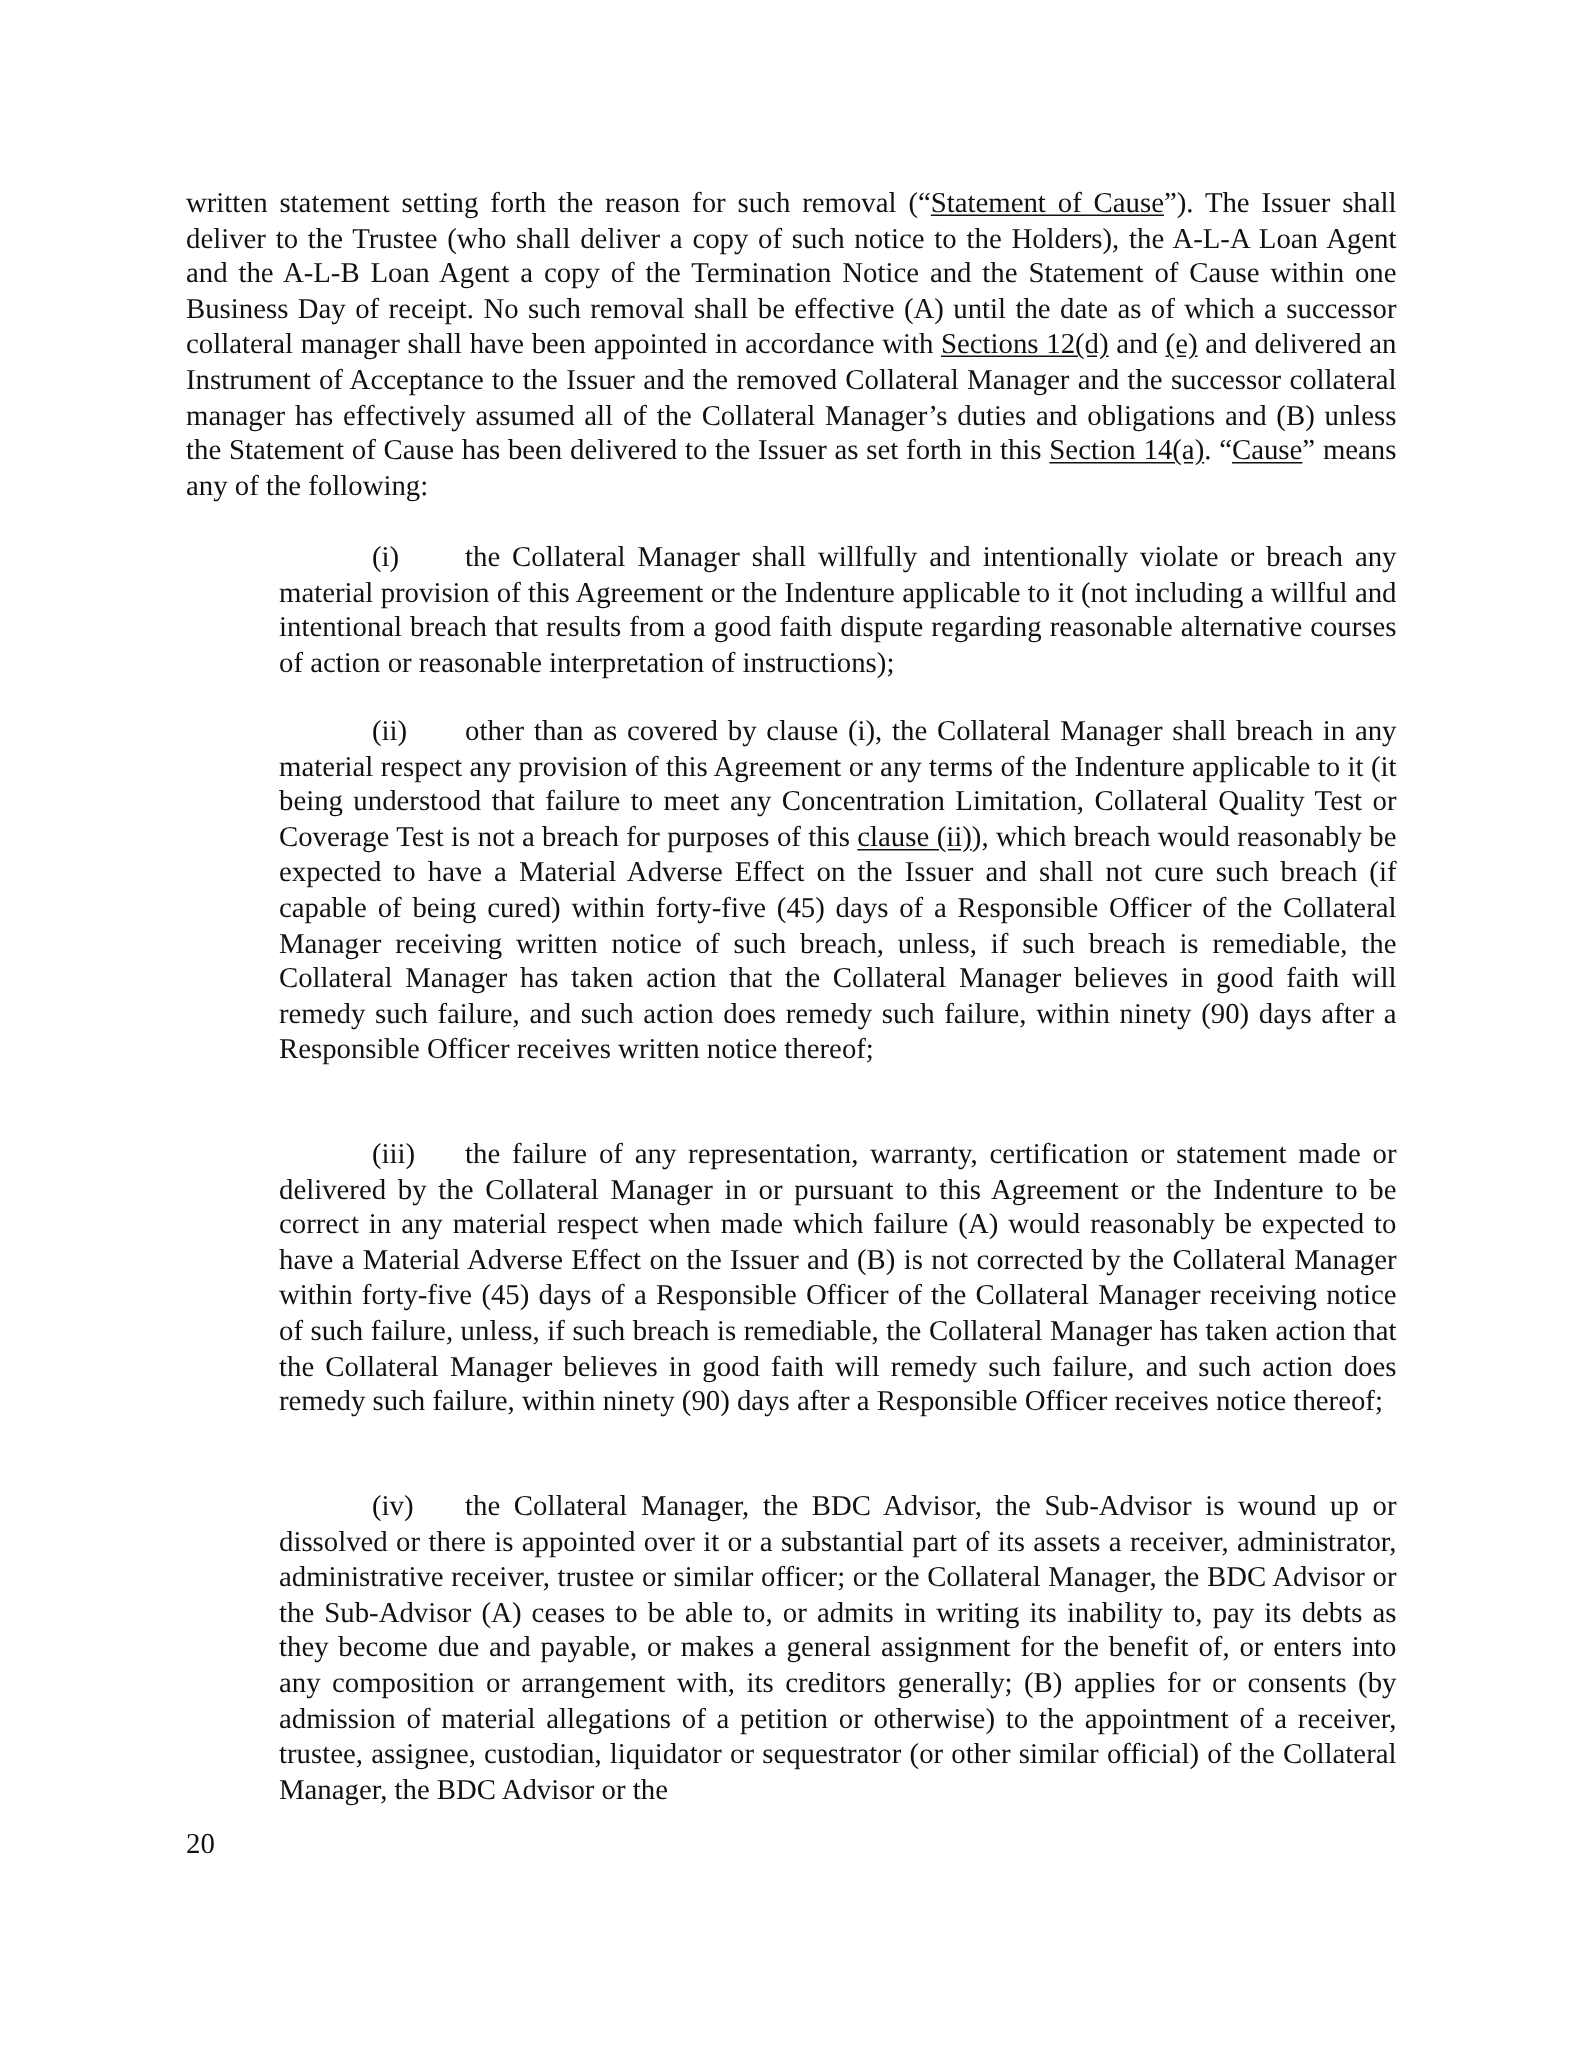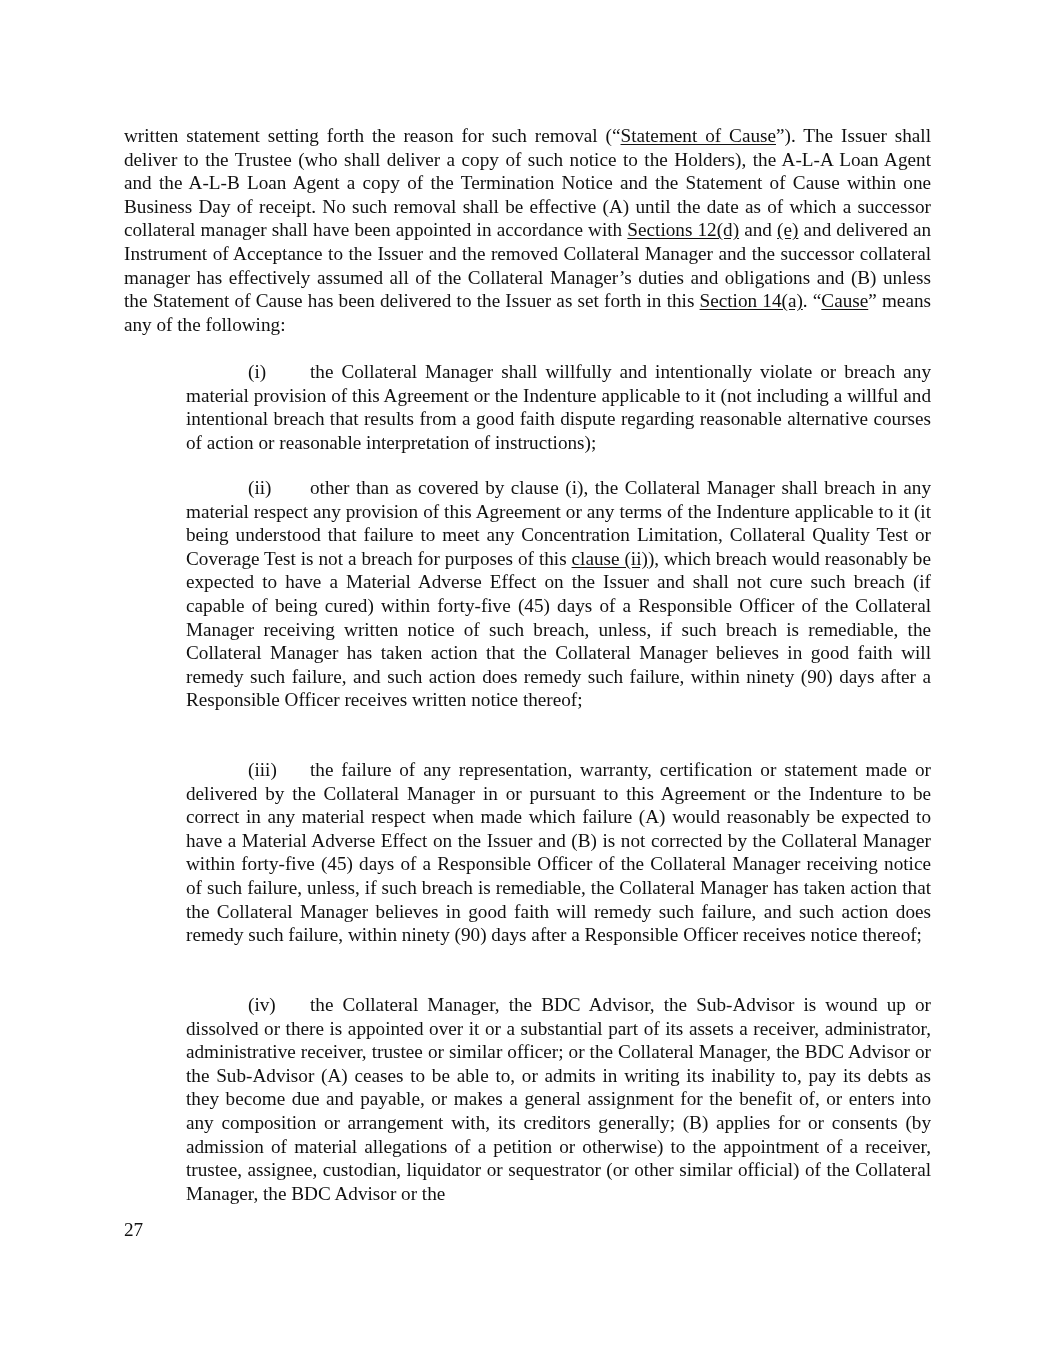--- a/index.html
+++ b/index.html
@@ -63,15 +63,15 @@
   <p class="para para-lead"><span>written statement setting forth the reason for such removal (“</span><span class="u">Statement of Cause</span><span>”).  The Issuer shall deliver to the Trustee (who shall deliver a copy of such notice to the Holders), the A-L-A Loan Agent and the A-L-B Loan Agent a copy of the Termination Notice and the Statement of Cause within one Business Day of receipt.  No such removal shall be effective (A) until the date as of which a successor collateral manager shall have been appointed in accordance with </span><span class="u">Sections 12(d)</span><span> and </span><span class="u">(e)</span><span> and delivered an Instrument of Acceptance to the Issuer and the removed Collateral Manager and the successor collateral manager has effectively assumed all of the Collateral Manager’s duties and obligations and (B) unless the Statement of Cause has been delivered to the Issuer as set forth in this </span><span class="u">Section 14(a)</span><span>.  “</span><span class="u">Cause</span><span>” means any of the following:</span></p>
 
   <p class="para clause" style="top:360px;"><span class="num">(i)</span><span>the Collateral Manager shall willfully and intentionally violate or breach any material provision of this Agreement or the Indenture applicable to it (not including a willful and intentional breach that results from a good faith dispute regarding reasonable alternative courses of action or reasonable interpretation of instructions);</span></p>
 
   <p class="para clause" style="top:476px;"><span class="num">(ii)</span><span>other than as covered by clause (i), the Collateral Manager shall breach in any material respect any provision of this Agreement or any terms of the Indenture applicable to it (it being understood that failure to meet any Concentration Limitation, Collateral Quality Test or Coverage Test is not a breach for purposes of this </span><span class="u">clause (ii)</span><span>), which breach would reasonably be expected to have a Material Adverse Effect on the Issuer and shall not cure such breach (if capable of being cured) within forty-five (45) days of a Responsible Officer of the Collateral Manager receiving written notice of such breach, unless, if such breach is remediable, the Collateral Manager has taken action that the Collateral Manager believes in good faith will remedy such failure, and such action does remedy such failure, within ninety (90) days after a Responsible Officer receives written notice thereof;</span></p>
 
   <p class="para clause" style="top:758px;"><span class="num">(iii)</span><span>the failure of any representation, warranty, certification or statement made or delivered by the Collateral Manager in or pursuant to this Agreement or the Indenture to be correct in any material respect when made which failure (A) would reasonably be expected to have a Material Adverse Effect on the Issuer and (B) is not corrected by the Collateral Manager within forty-five (45) days of a Responsible Officer of the Collateral Manager receiving notice of such failure, unless, if such breach is remediable, the Collateral Manager has taken action that the Collateral Manager believes in good faith will remedy such failure, and such action does remedy such failure, within ninety (90) days after a Responsible Officer receives notice thereof;</span></p>
 
   <p class="para clause" style="top:993px;"><span class="num">(iv)</span><span>the Collateral Manager, the BDC Advisor, the Sub-Advisor is wound up or dissolved or there is appointed over it or a substantial part of its assets a receiver, administrator, administrative receiver, trustee or similar officer; or the Collateral Manager, the BDC Advisor or the Sub-Advisor (A) ceases to be able to, or admits in writing its inability to, pay its debts as they become due and payable, or makes a general assignment for the benefit of, or enters into any composition or arrangement with, its creditors generally; (B) applies for or consents (by admission of material allegations of a petition or otherwise) to the appointment of a receiver, trustee, assignee, custodian, liquidator or sequestrator (or other similar official) of the Collateral Manager, the BDC Advisor or the</span></p>
 
-  <div class="page-number">27</div>
+  <div class="page-number">20</div>
 
 </div>
 
 </body></html>

